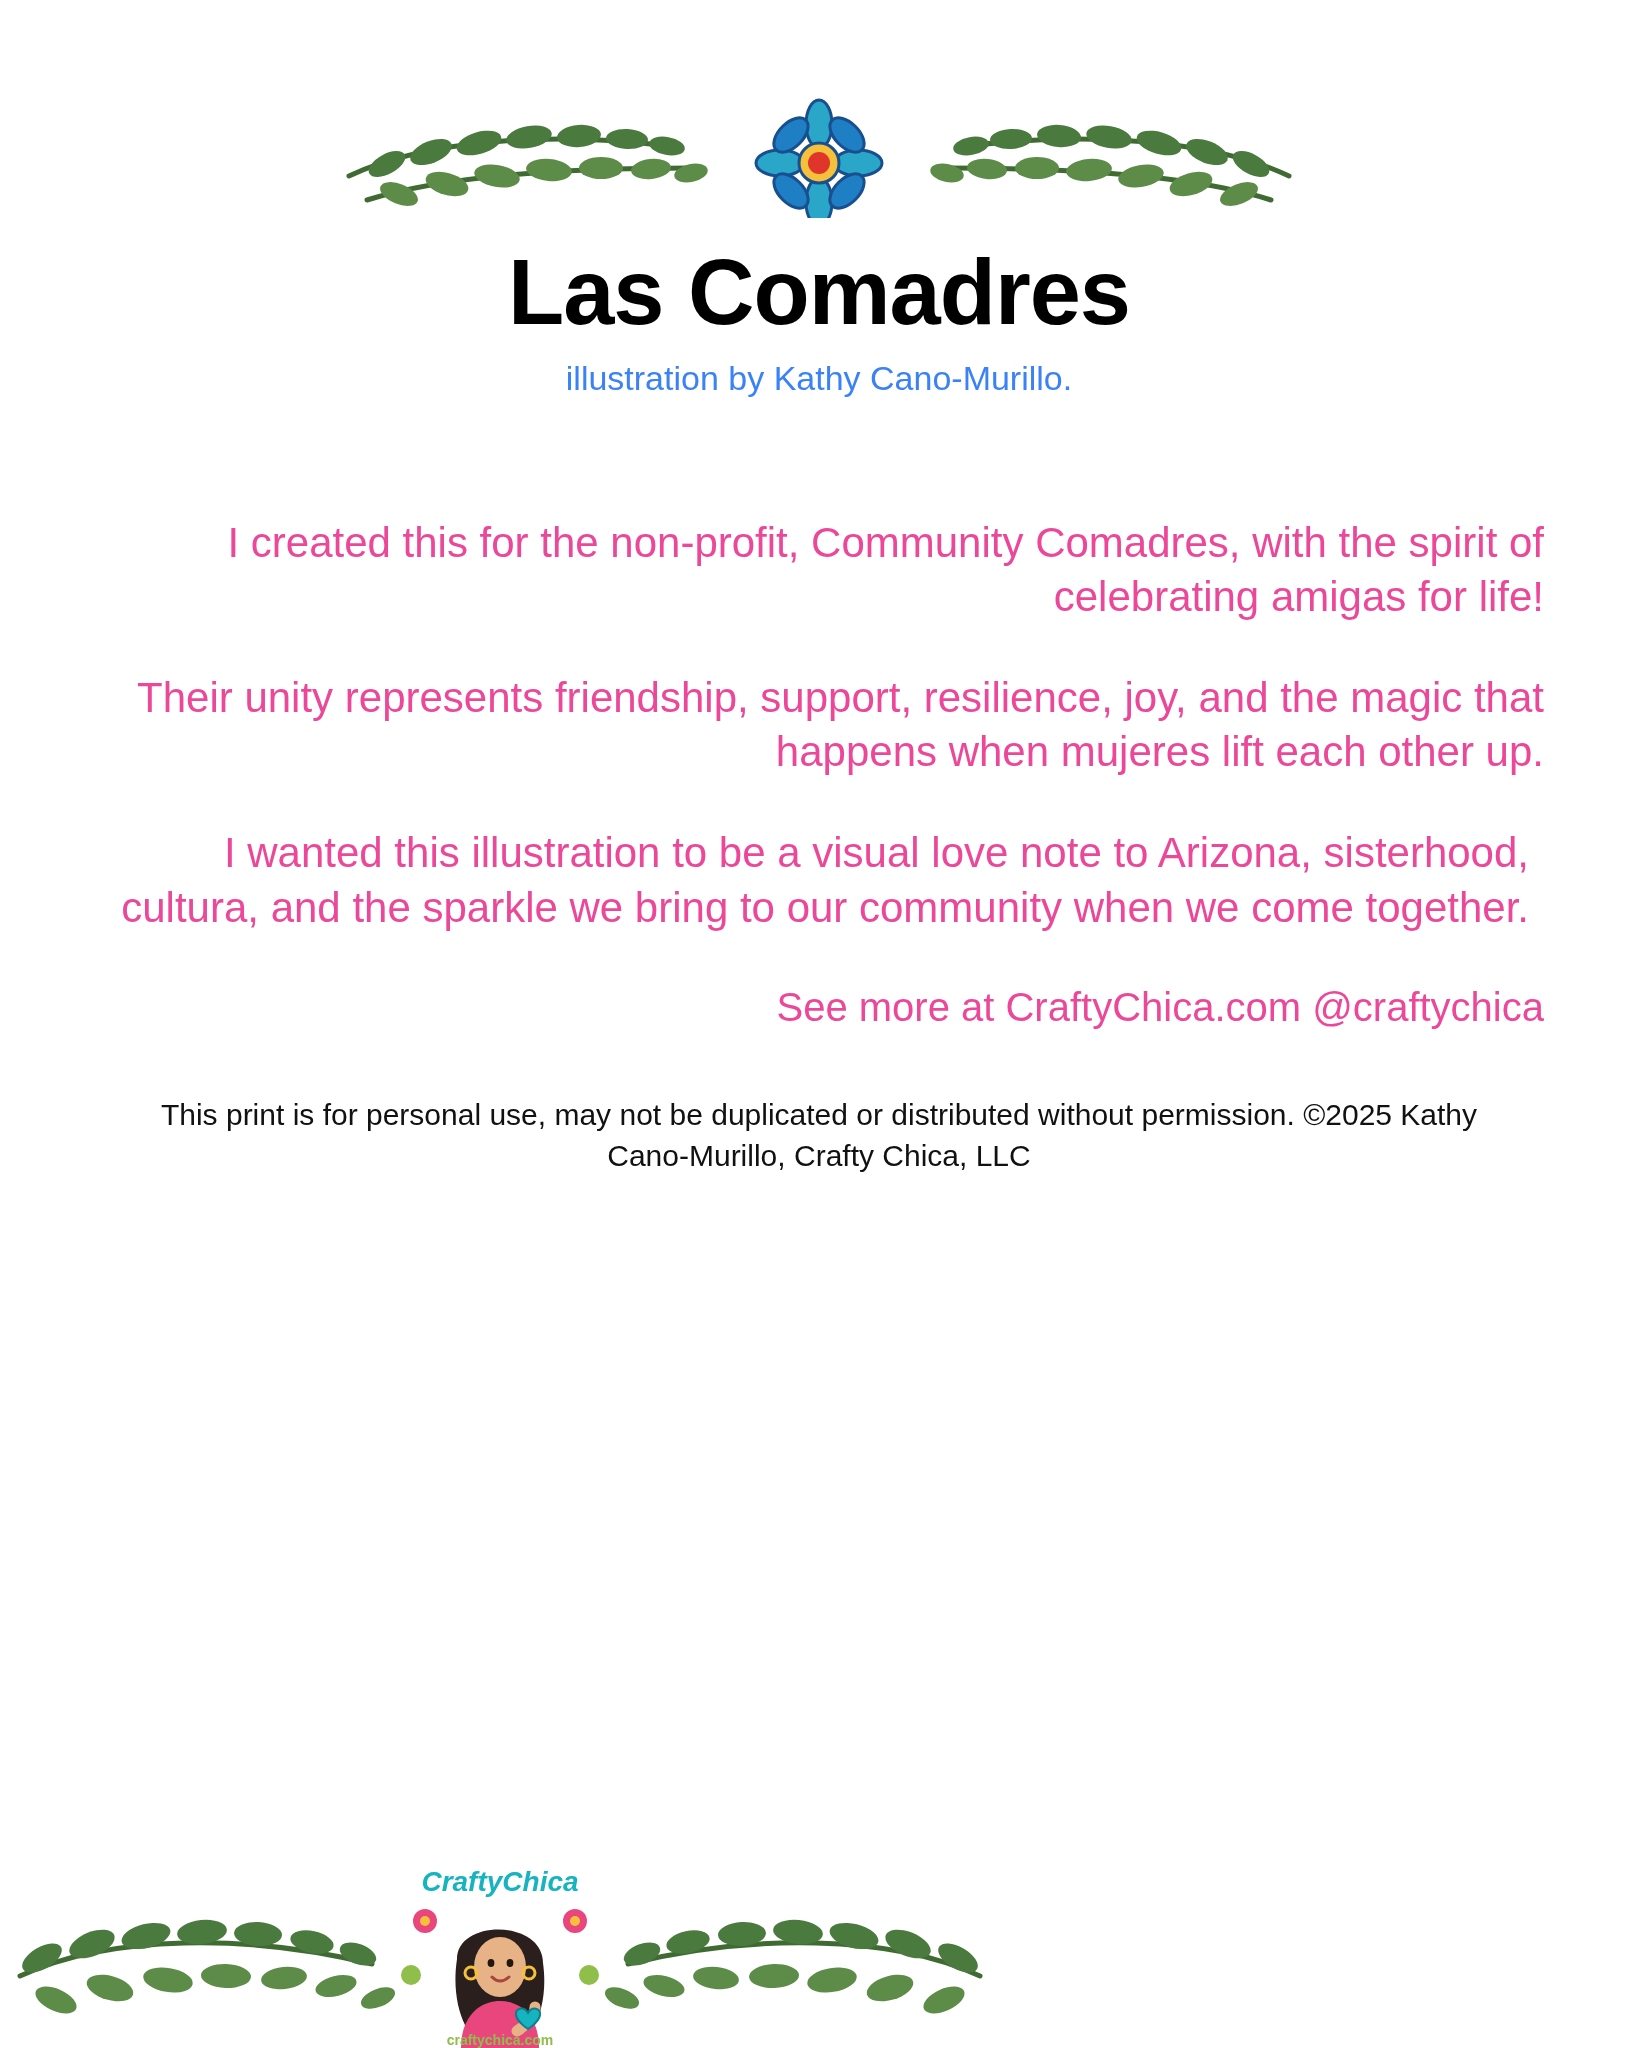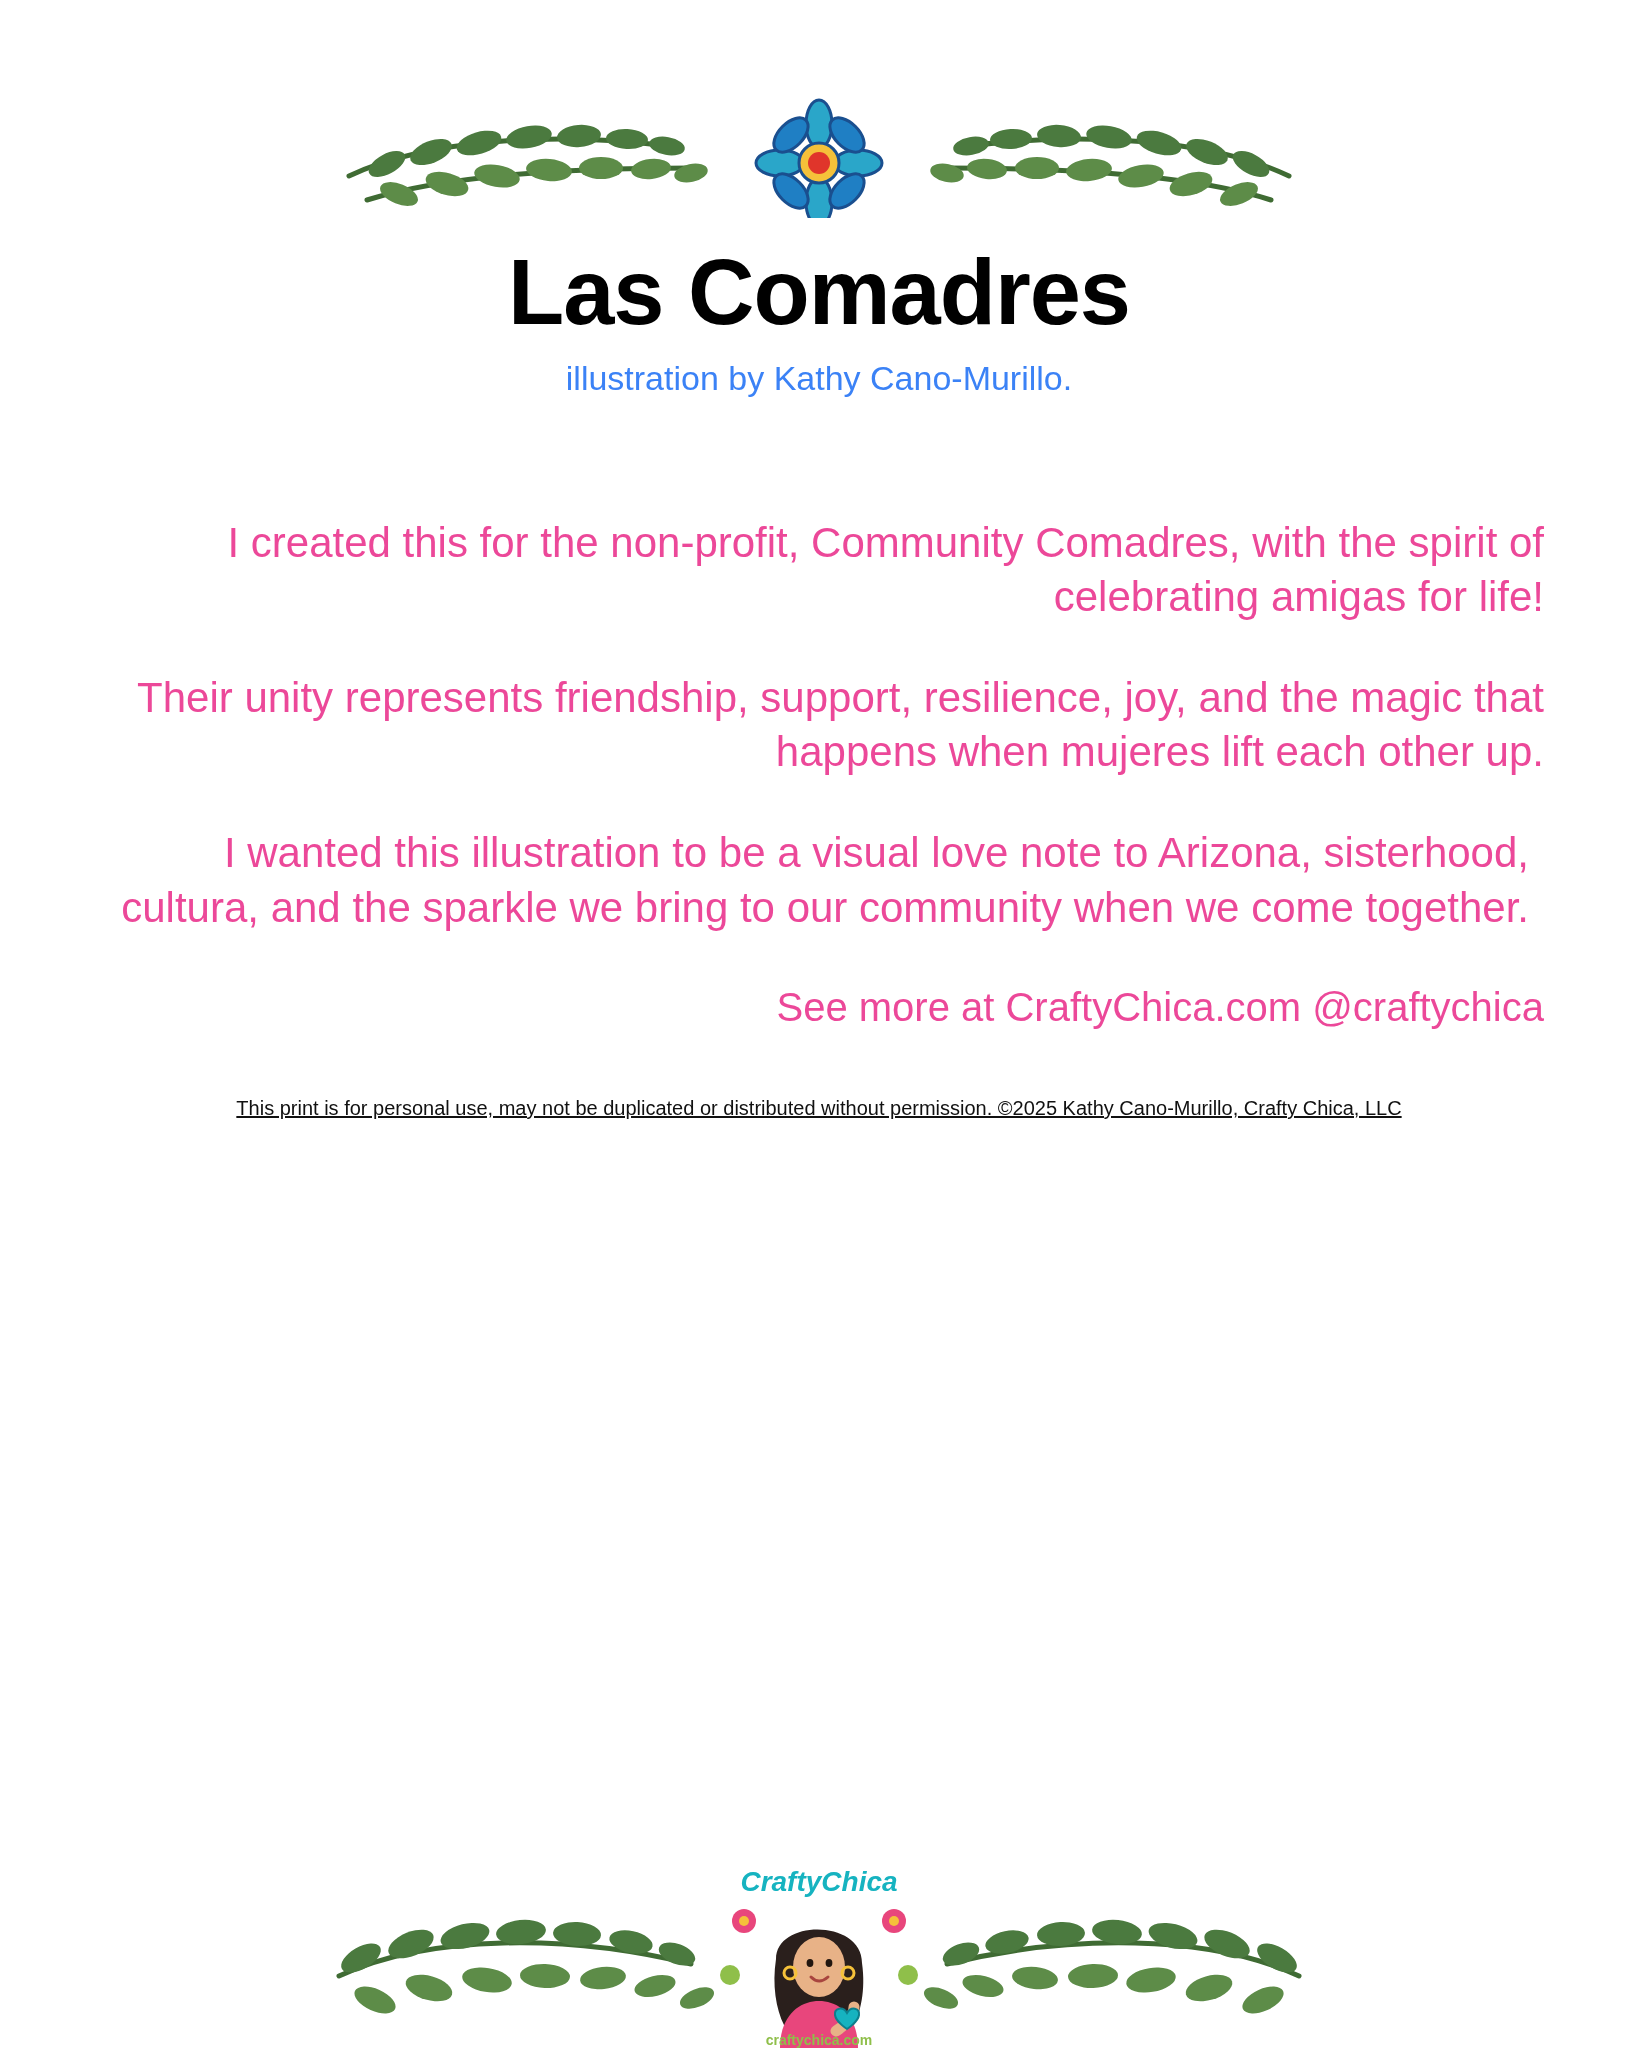--- a/index.html
+++ b/index.html
@@ -65,39 +65,38 @@
     color: #ec4899;
     text-align: right;
   }
   .para.p-narrow { width: 1420px; margin-left: auto; margin-right: auto; }
   .para.see-more {
     font-size: 40px;
     margin-top: 14px;
     margin-bottom: 62px;
   }
   .fineprint {
-    font-size: 20px;
+    font-size: 30px;
     line-height: 1.35;
     width: 1330px;
     margin: 0 auto;
     text-align: center;
     color: #111;
-    text-decoration: underline;
   }
 
   
   .bottom-area {
     position: absolute;
     bottom: 0px;
     left: 0;
     width: 1638px;
     height: 200px;
     display: flex;
     align-items: flex-end;
-    justify-content: center;
+    justify-content: flex-start;
   }
   .bottom-ornament {
     width: 1000px;
     height: 190px;
     display: flex;
     align-items: flex-end;
     justify-content: center;
     position: relative;
   }
   .logo-badge {

